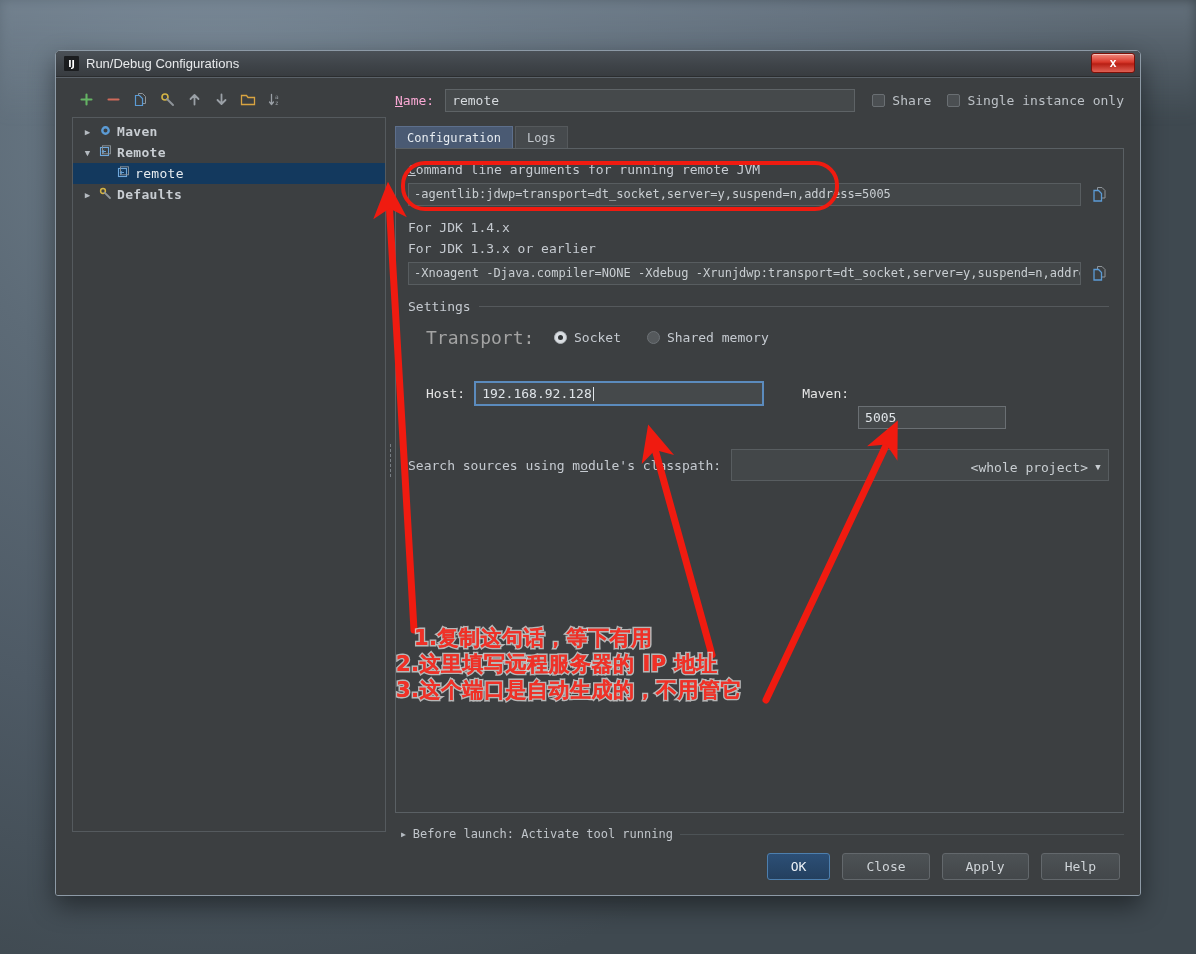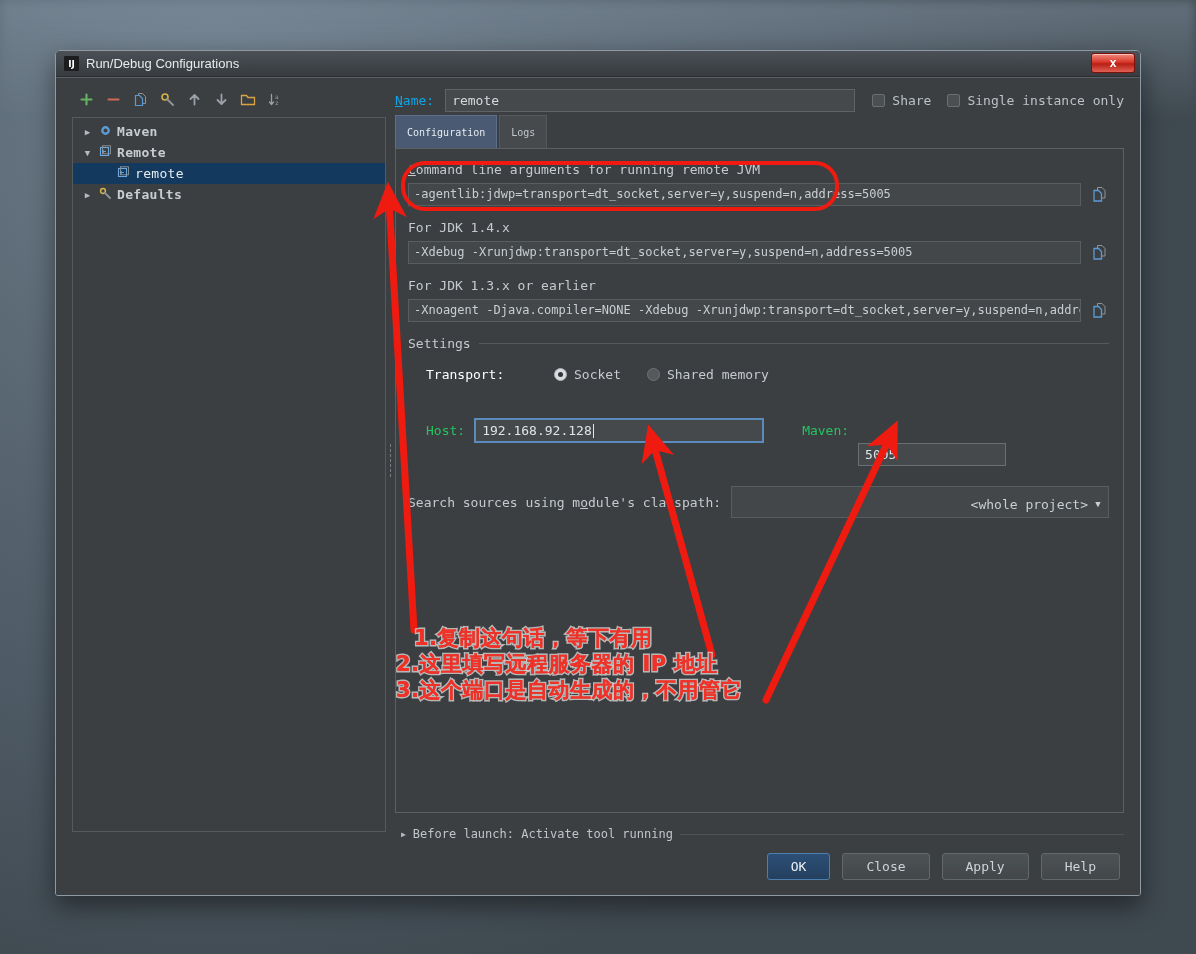--- a/index.html
+++ b/index.html
@@ -130,39 +130,39 @@
     background-size:3px 5px;
   }
 
   
   .right-pane{
     flex:1; min-width:0;
     padding:10px 16px 0 0;
     display:flex; flex-direction:column;
   }
   .name-row{ display:flex; align-items:center; height:24px; margin-bottom:13px; }
-  .name-lbl{ font-size:13px; color:#0ea5e9; margin-right:11px;}
+  .name-lbl{ font-size:13px; color:#f9a8d4; margin-right:11px;}
   .u{ text-decoration:underline; }
   .name-input{
     flex:0 0 auto; width:410px; height:23px;
     background:#45494b; border:1px solid #5e6366;
     color:#d6dade; font-size:13px;
     padding:0 6px; line-height:21px;
   }
   .chk-group{ display:flex; align-items:center; gap:16px; margin-left:auto; }
   .chk{ display:flex; align-items:center; gap:7px; font-size:13px; color:#bcc1c6; cursor:pointer; white-space:nowrap;}
   .chk .box{
     width:13px;height:13px;
     background:#4b4f52; border:1px solid #6a6f73; border-radius:2px;
   }
   .tabs{ display:flex; align-items:flex-end; height:23px; }
   .tab{
-    height:33px; padding:0 11px;
+    height:22px; padding:0 11px;
     display:flex;align-items:center;
-    font-size:10px; color:#c2c7cc;
+    font-size:12px; color:#c2c7cc;
     background:#464a4d; border:1px solid #55595c; border-bottom:none;
     margin-right:2px; cursor:pointer;
   }
   .tab.active{ background:#4a5a73; color:#e7ecf1; border-color:#5d6f8c;}
   .panel{
     flex:1; min-height:0;
     border:1px solid #5a6064;
     background:#3c3f41;
     padding:13px 14px 10px 12px;
     position:relative;
@@ -181,31 +181,31 @@
     width:20px;height:20px; flex:0 0 20px;
     display:flex;align-items:center;justify-content:center;
     cursor:pointer;
   }
   .group-title{
     display:flex; align-items:center; gap:8px;
     font-size:13px; color:#c5cad0; margin:2px 0 10px 0;
   }
   .group-title .line{ flex:1; height:1px; background:#55595c;}
   .set-row{ display:flex; align-items:center; height:26px; margin-bottom:6px; padding-left:18px;}
-  .set-lbl{ font-size:13px; color:#ffffff; width:128px; flex:0 0 128px;}
+  .set-lbl{ font-size:18px; color:#a3a3a3; width:128px; flex:0 0 128px;}
   .radio{ display:flex;align-items:center; gap:7px; font-size:13px; color:#c5cad0; cursor:pointer; margin-right:26px;}
   .radio .dot{
     width:13px;height:13px;border-radius:50%;
     background:#55595c; border:1px solid #6d7276;
     display:flex;align-items:center;justify-content:center;
   }
   .radio.on .dot{ background:#d9dde1; border-color:#aeb3b7;}
   .radio.on .dot::after{ content:""; width:5px;height:5px;border-radius:50%;background:#303436;}
   .hp-row{ display:flex; align-items:center; padding-left:18px; margin:8px 0 20px 0;}
-  .hp-lbl{ font-size:13px; color:#22c55e; margin-right:9px;}
+  .hp-lbl{ font-size:13px; color:#e5e5e5; margin-right:9px;}
   .host-input{
     width:290px;height:25px;
     background:#45494b; border:2px solid #5b8bbd;
     color:#dfe4e8; font-size:13px; padding:0 6px; line-height:21px;
     display:flex; align-items:center;
   }
   .caret{ display:inline-block; width:1px; height:14px; background:#dfe4e8; margin-left:1px;}
   .port-input{
     width:148px;height:23px;
     background:#45494b; border:1px solid #6a6f73;
@@ -433,29 +433,20 @@
             <div class="ro-input">-agentlib:jdwp=transport=dt_socket,server=y,suspend=n,address=5005</div>
             <div class="copy-btn">
               <svg width="17" height="17" viewBox="0 0 17 17">
                   <path d="M6.5 1.5h4.5l3 3v7.5h-7.5z" fill="none" stroke="#8e9499" stroke-width="1"></path>
                   <path d="M3 4.5h4.5l3 3v7.5H3z" fill="#3c3f41" stroke="#5b9bd5" stroke-width="1.3"></path>
                 </svg>
             </div>
           </div>
 
           <div class="fld-label">For JDK 1.4.x</div>
-          <div class="fld-row">
-            <div class="ro-input">-Xdebug -Xrunjdwp:transport=dt_socket,server=y,suspend=n,address=5005</div>
-            <div class="copy-btn">
-              <svg width="17" height="17" viewBox="0 0 17 17">
-                  <path d="M6.5 1.5h4.5l3 3v7.5h-7.5z" fill="none" stroke="#8e9499" stroke-width="1"></path>
-                  <path d="M3 4.5h4.5l3 3v7.5H3z" fill="#3c3f41" stroke="#5b9bd5" stroke-width="1.3"></path>
-                </svg>
-            </div>
-          </div>
 
           <div class="fld-label">For JDK 1.3.x or earlier</div>
           <div class="fld-row">
             <div class="ro-input">-Xnoagent -Djava.compiler=NONE -Xdebug -Xrunjdwp:transport=dt_socket,server=y,suspend=n,address=5005</div>
             <div class="copy-btn">
               <svg width="17" height="17" viewBox="0 0 17 17">
                   <path d="M6.5 1.5h4.5l3 3v7.5h-7.5z" fill="none" stroke="#8e9499" stroke-width="1"></path>
                   <path d="M3 4.5h4.5l3 3v7.5H3z" fill="#3c3f41" stroke="#5b9bd5" stroke-width="1.3"></path>
                 </svg>
             </div>

